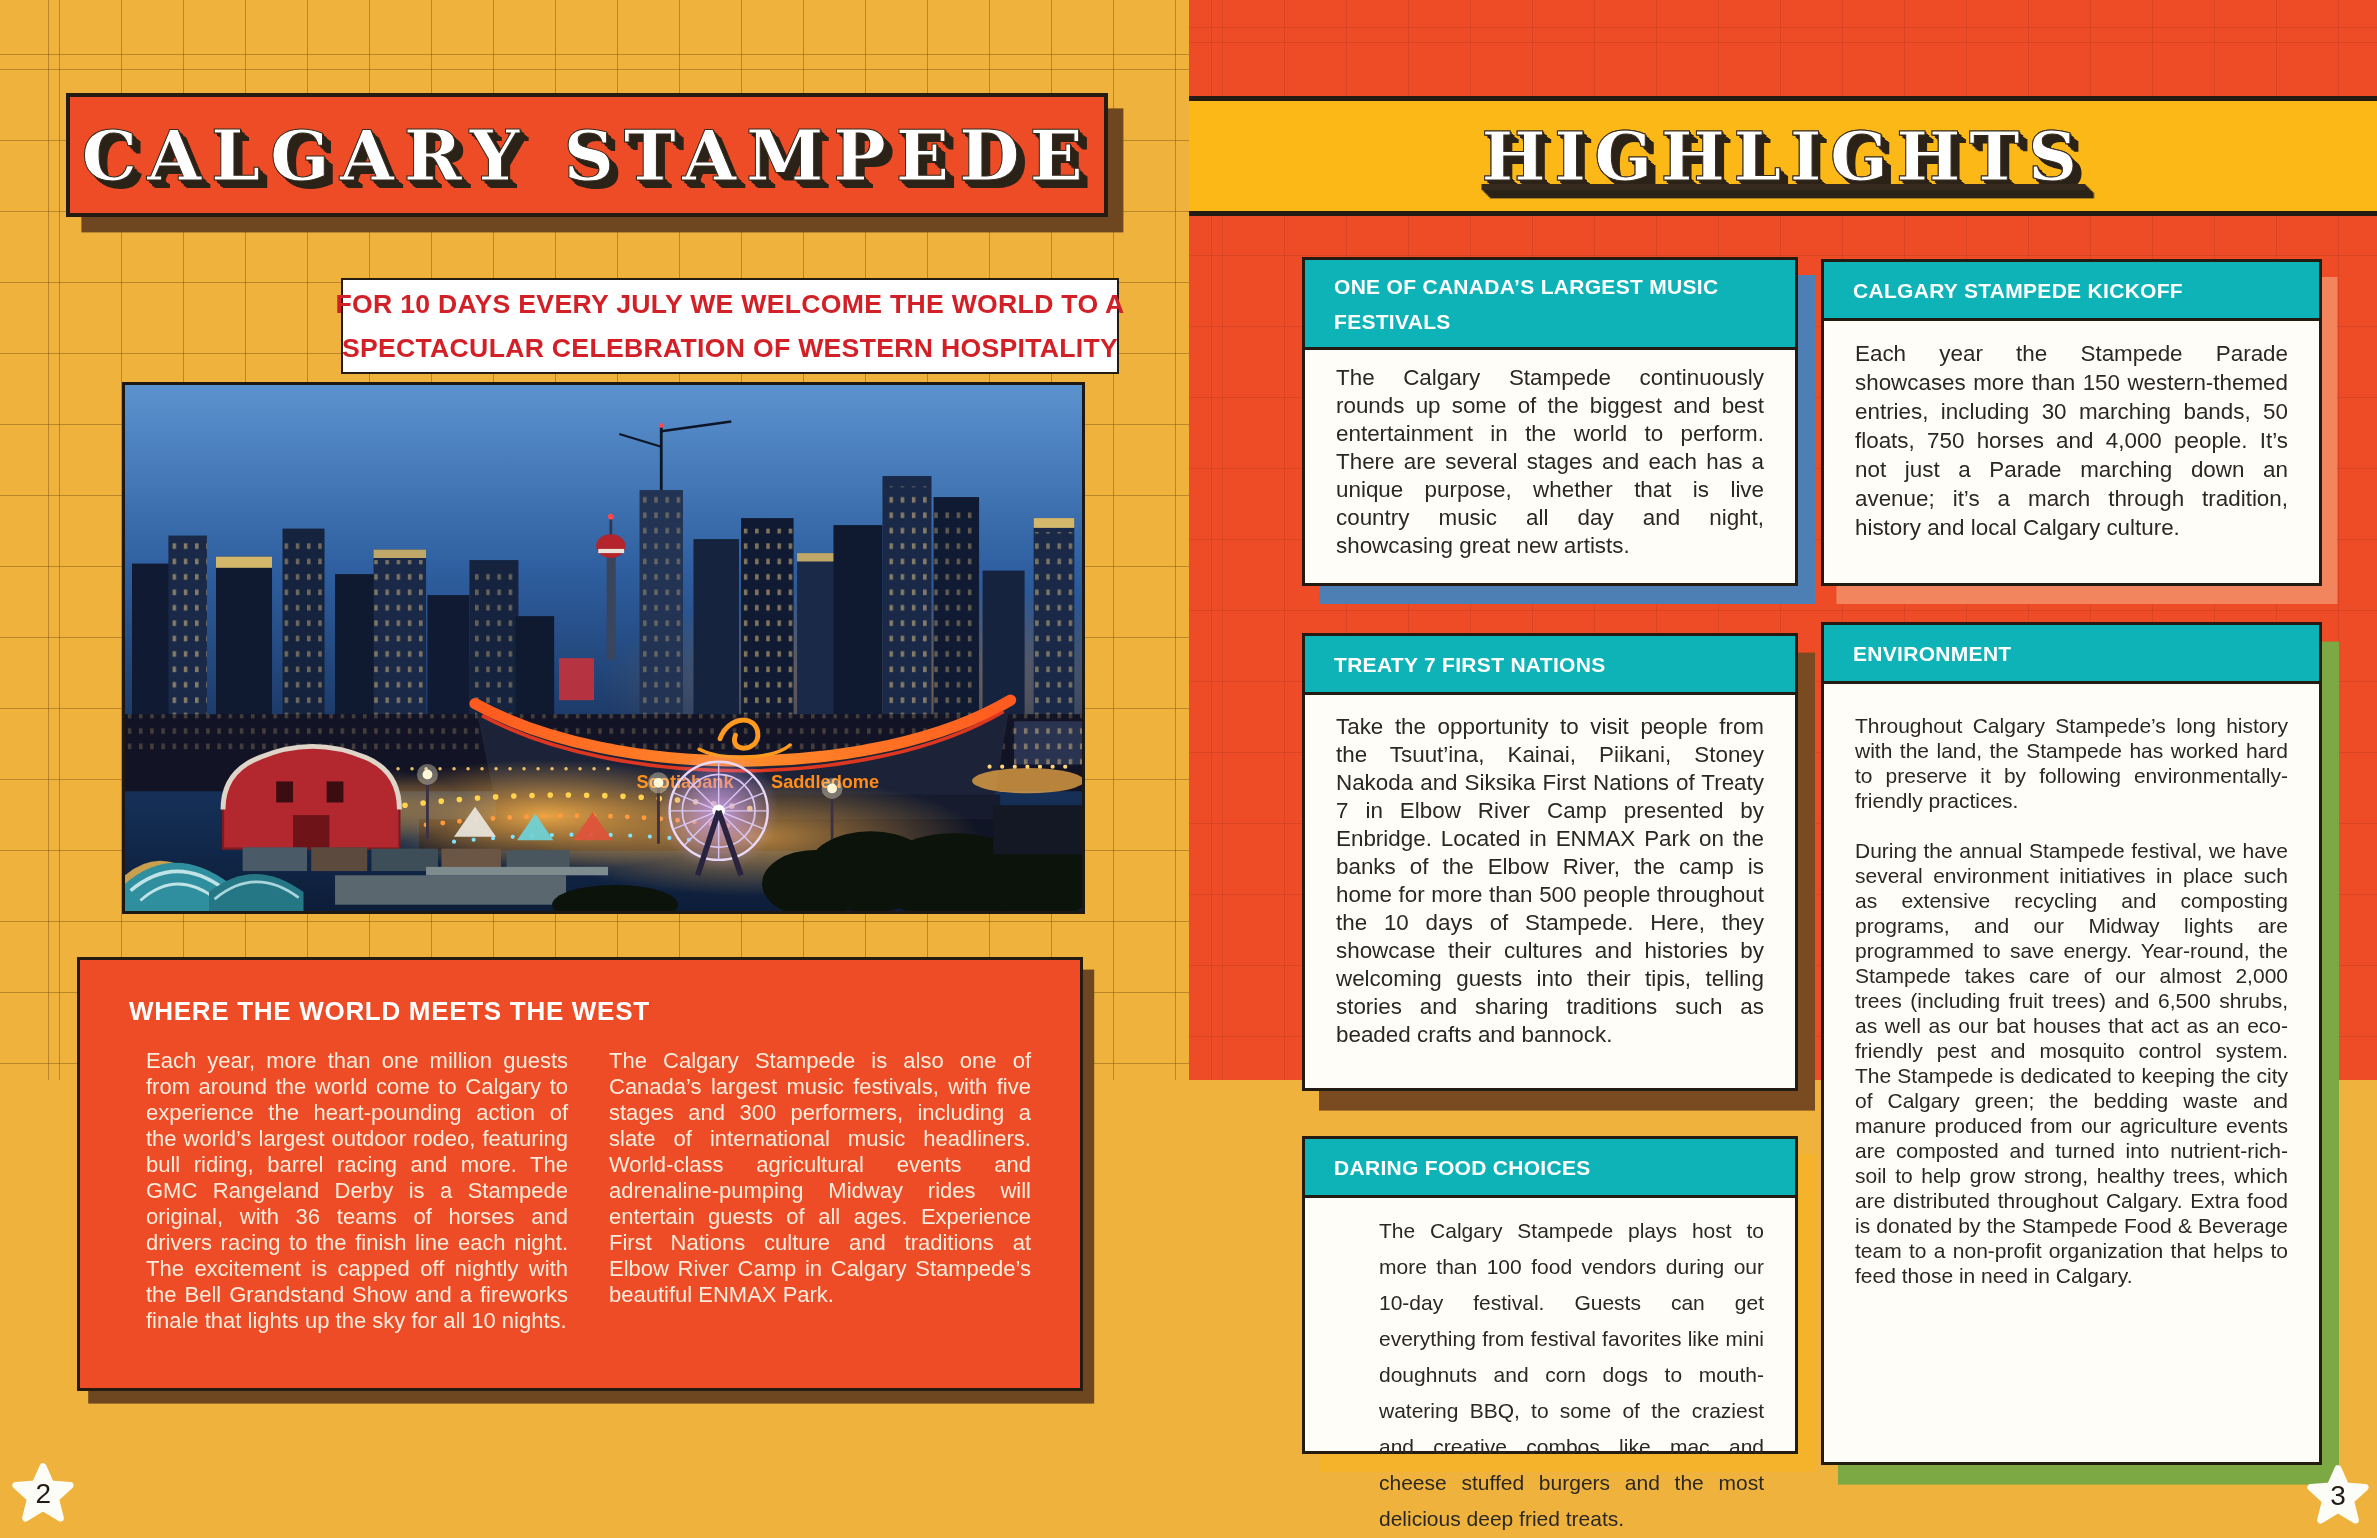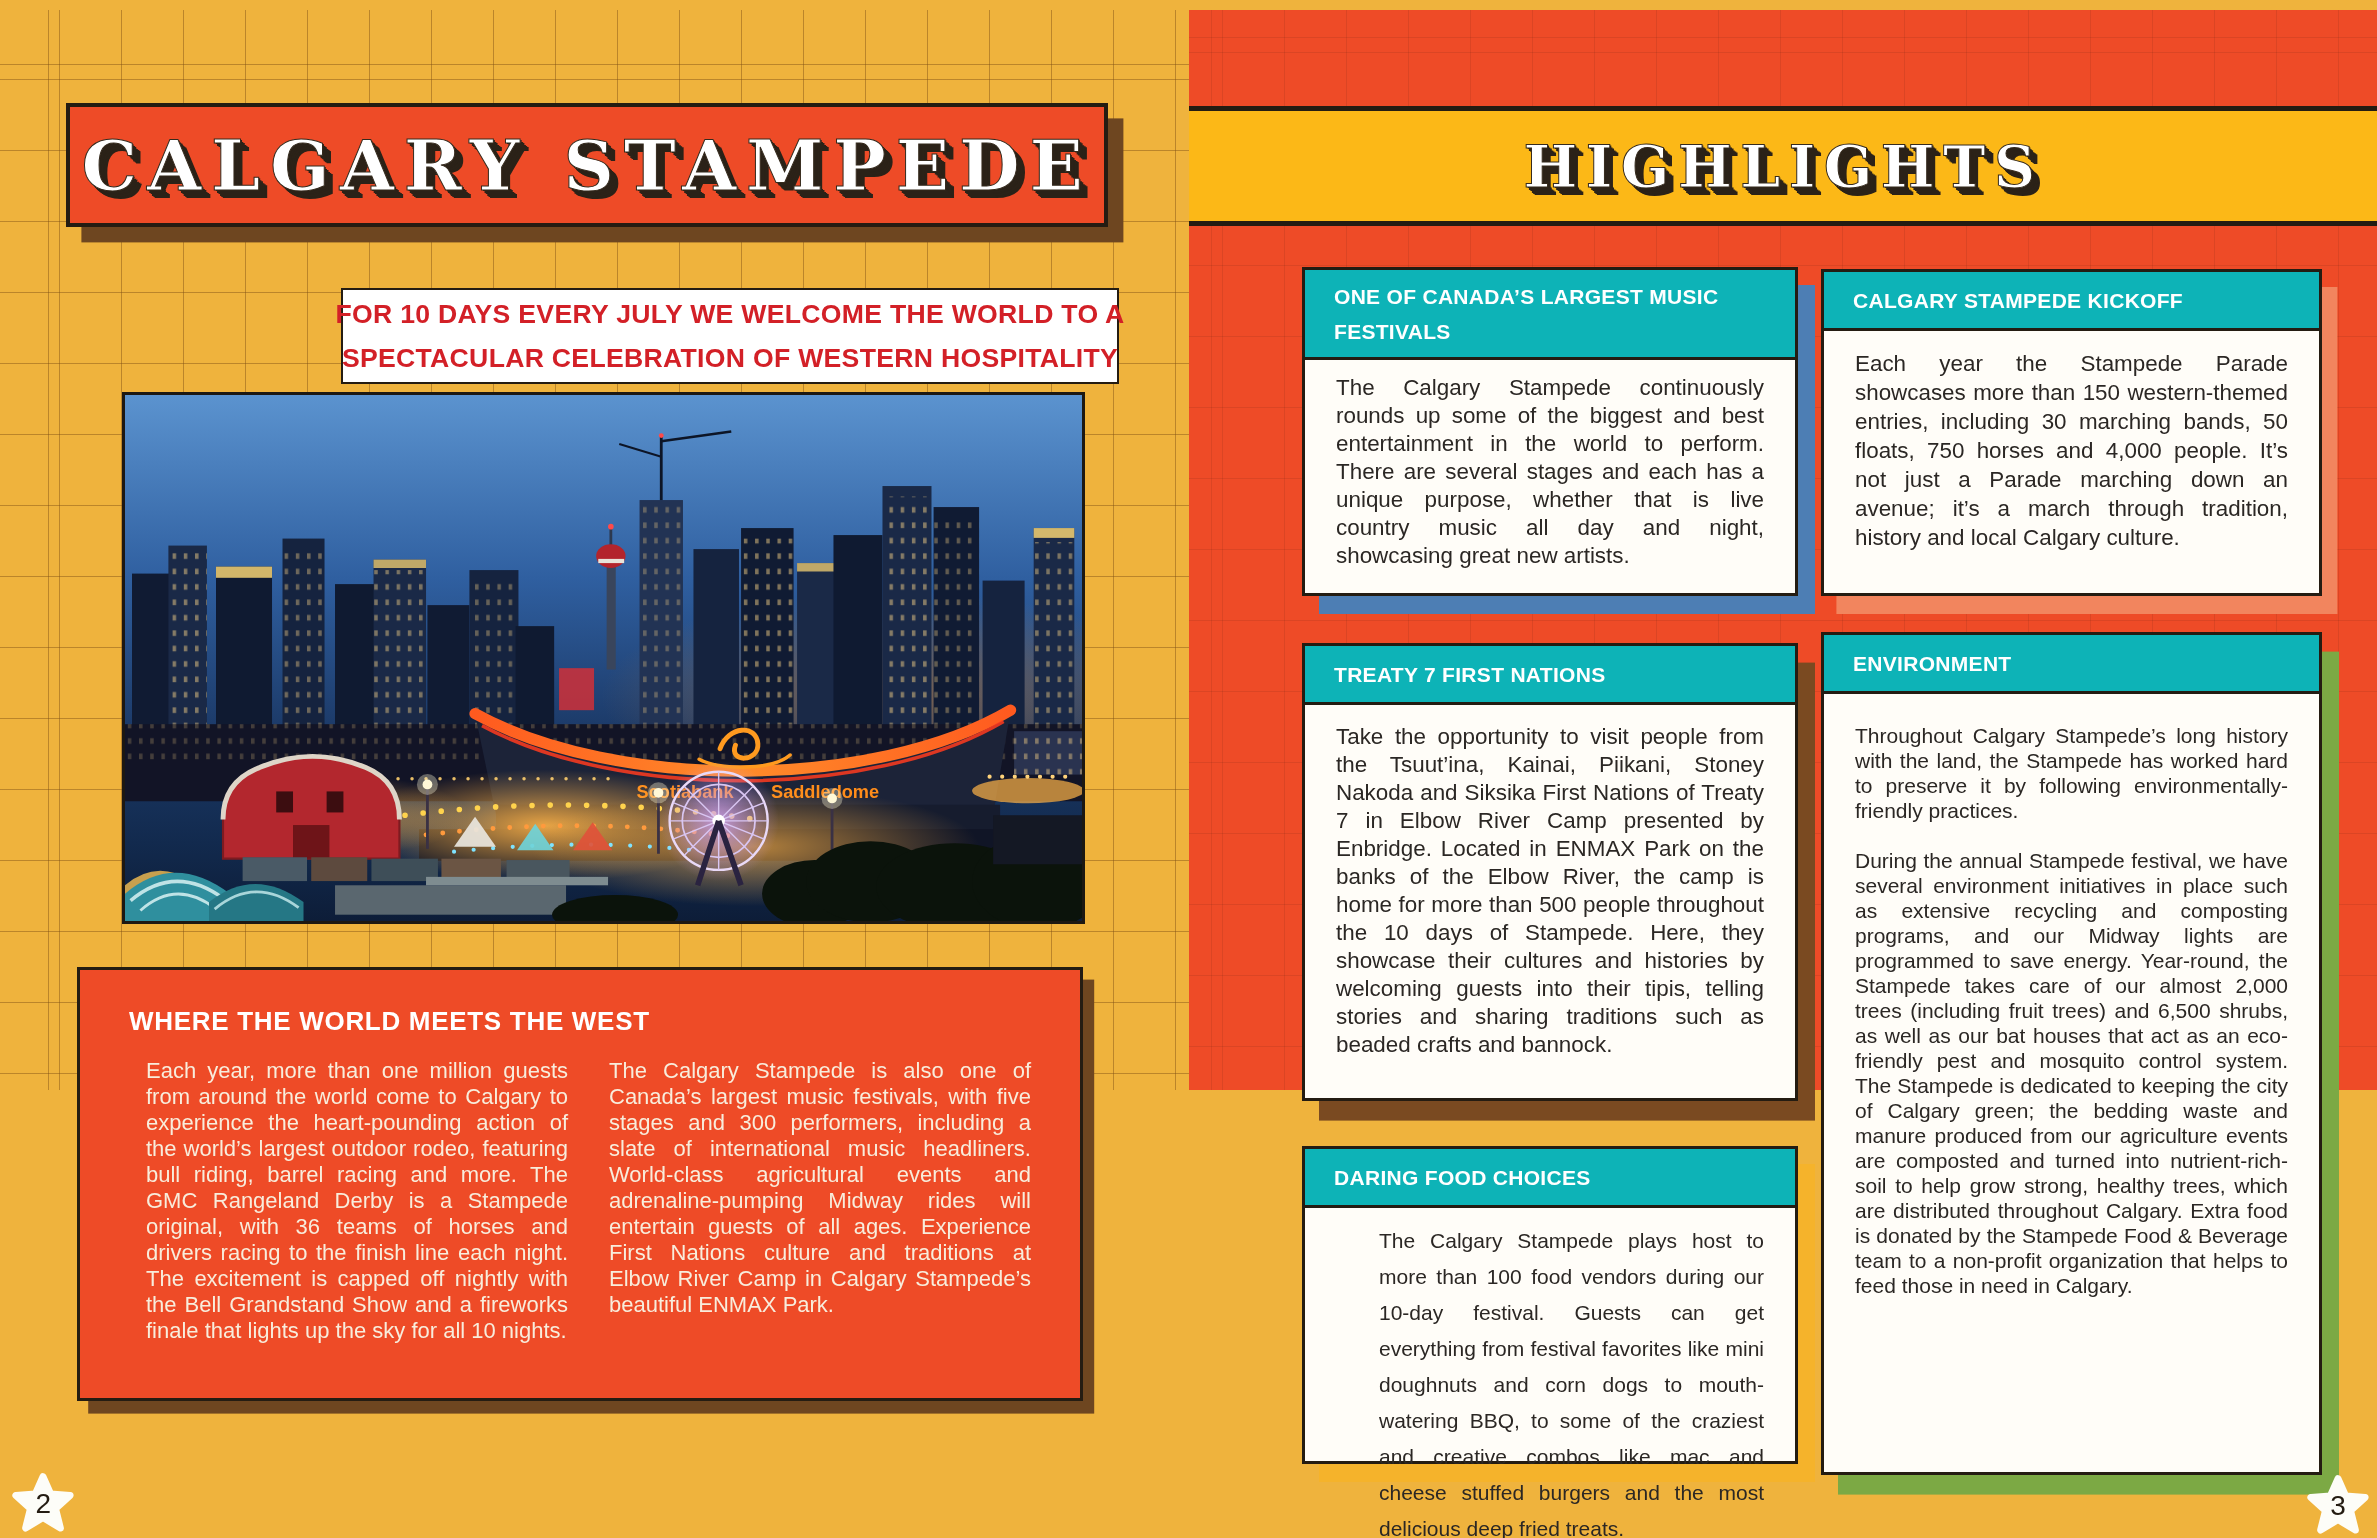--- a/index.html
+++ b/index.html
@@ -1,20 +1,20 @@
 <!DOCTYPE html>
 <html style="--accent_orange: #ee4b27; --page_yellow: #efb33d; --band_yellow: #fcb817; --teal: #0db3b7; --red_text: #d32027; --cream: #f8eddc; --card_paper: #fffdf8; --body_ink: #2b2724; --shadow_blue: #4d7eb4; --shadow_salmon: #f2855e; --shadow_brown: #7a4a21; --shadow_brown_dark: #6e4620; --shadow_green: #7ca944; --shadow_gold: #f5b32b;font-size:11.2px"><head>
 <meta charset="utf-8">
 <style>
   html,body{margin:0;padding:0;}
   body{
     width:2377px;height:1538px;position:relative;overflow:hidden;
     font-family:"Liberation Sans",sans-serif;background:#efb33d;
   }
-  .page{position:absolute;top:10px;height:1080px;width:1189px;}
+  .page{position:absolute;top:0;height:1080px;width:1189px;}
   .page-left{
     left:0;background-color:var(--page_yellow,#efb33d);
     background-image:
       repeating-linear-gradient(to right, rgba(125,78,20,.45) 0 1.4px, transparent 1.4px 62px),
       repeating-linear-gradient(to bottom, rgba(125,78,20,.45) 0 1.4px, transparent 1.4px 71px);
     background-position:59px 69px;
   }
   .page-right{
     left:1189px;background-color:var(--accent_orange,#ee4b27);
     background-image:
@@ -36,21 +36,21 @@
     display:flex;align-items:center;justify-content:center;
   }
   .title-banner .slab{font-size:70px;letter-spacing:9.8px;}
   
   .hl-band{
     position:absolute;left:0;top:96px;width:1189px;height:120px;box-sizing:border-box;
     background:var(--band_yellow,#fcb817);
     border-top:5.6px solid #241c12;border-bottom:5.6px solid #241c12;
     display:flex;align-items:center;justify-content:center;
   }
-  .hl-band .slab{font-size:57px;letter-spacing:8.4px;}
+  .hl-band .slab{font-size:68px;letter-spacing:8.4px;text-decoration:underline;}
   
   .intro-box{
     position:absolute;left:341px;top:278px;width:778px;height:96px;box-sizing:border-box;
     background:#fff;border:2.1px solid #241c12;
     display:flex;flex-direction:column;align-items:center;justify-content:center;gap:10px;
   }
   .intro-box p{
     margin:0;color:var(--red_text,#d32027);font-weight:bold;font-size:26.6px;line-height:34px;
     letter-spacing:0.3px;text-align:center;white-space:nowrap;
   }

